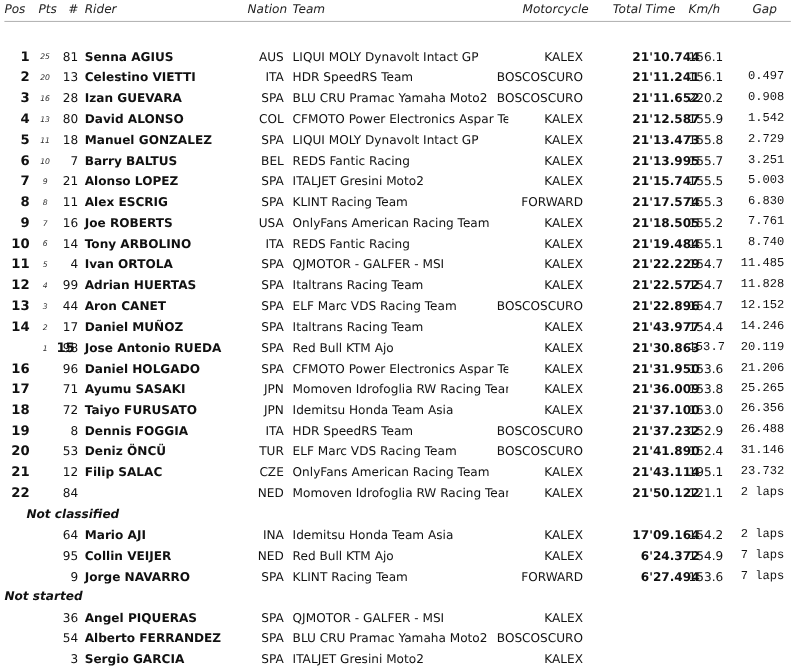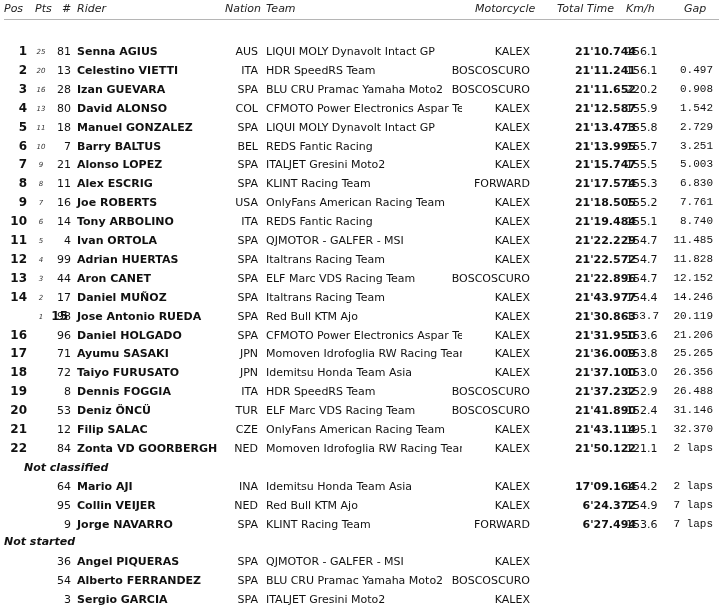--- a/index.html
+++ b/index.html
@@ -282,27 +282,26 @@
     <div class="row" style="top: 420px;">
       <span class="pos">21</span>
       <span class="pts"></span>
       <span class="num">12</span>
       <span class="rider">Filip SALAC</span>
       <span class="nation">CZE</span>
       <span class="team">OnlyFans American Racing Team</span>
       <span class="moto">KALEX</span>
       <span class="time">21'43.114</span>
       <span class="kmh" style="left: 626px;">195.1</span>
-      <span class="gap">32.370</span>
+      <span class="gap">23.732</span>
     </div>
     <div class="row" style="top: 439px;">
       <span class="pos">22</span>
       <span class="pts"></span>
       <span class="num">84</span>
-      <span class="rider">Zonta VD GOORBERGH</span>
       <span class="nation">NED</span>
       <span class="team">Momoven Idrofoglia RW Racing Team</span>
       <span class="moto">KALEX</span>
       <span class="time">21'50.122</span>
       <span class="kmh" style="left: 626px;">121.1</span>
       <span class="gap">2 laps</span>
     </div>
     <div class="section" style="top: 461px; margin-left: 20px;">Not classified</div>
     <div class="row" style="top: 477px;">
       <span class="pos"></span>

